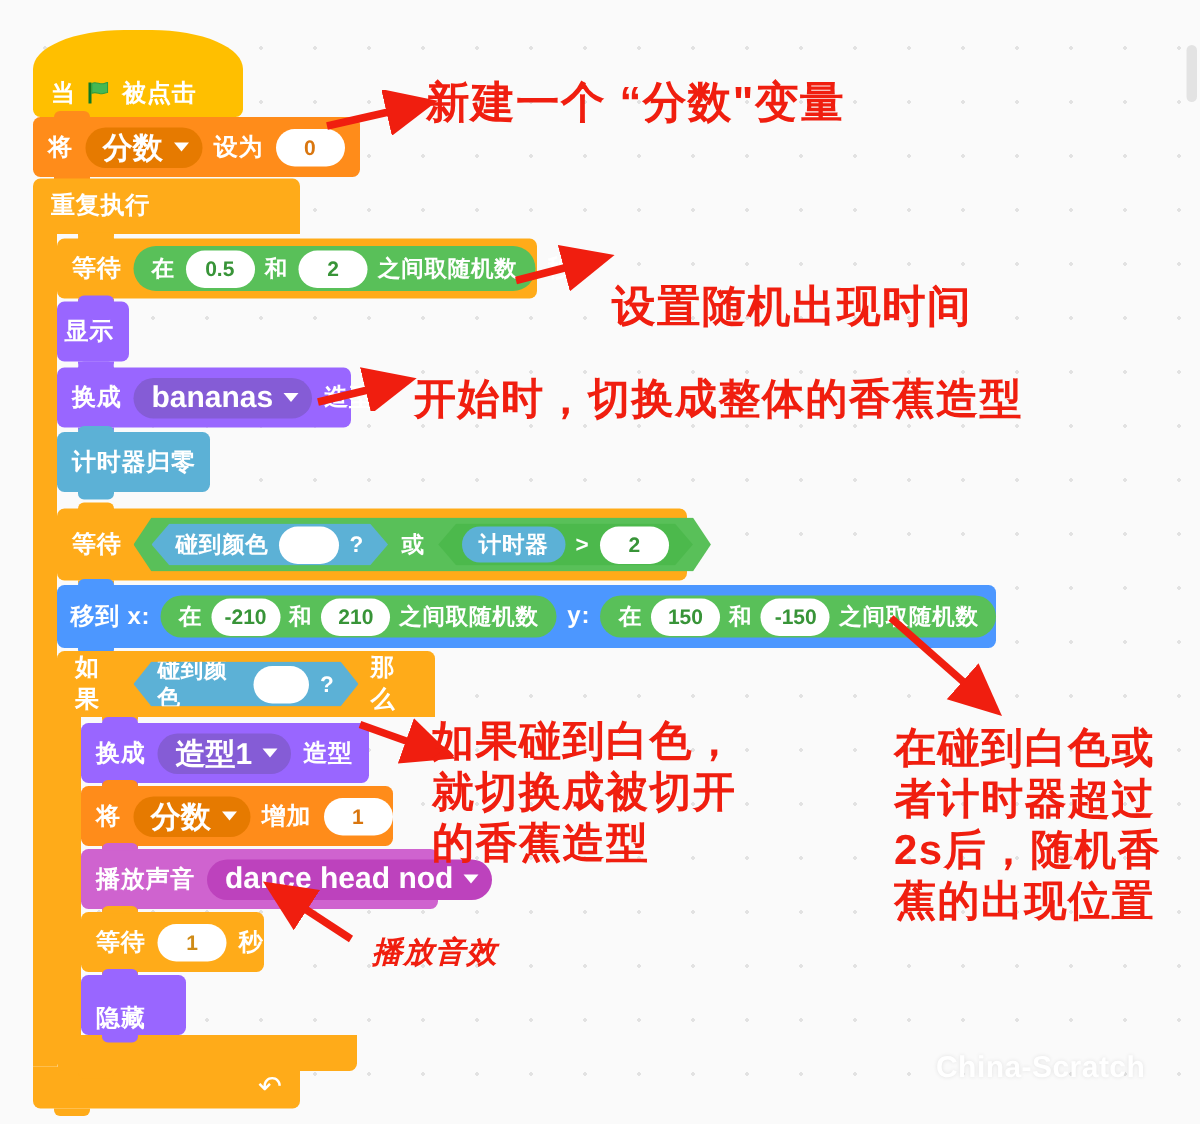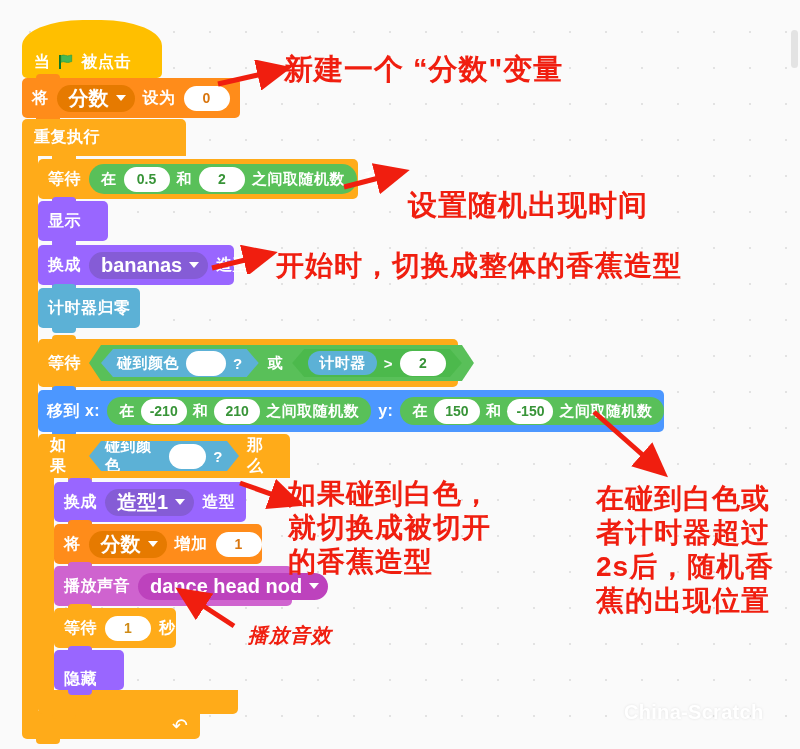--- a/index.html
+++ b/index.html
@@ -119,42 +119,42 @@
     <span class="lbl lbl-cn">将</span>
     <span class="ddl c-var-d">
       <span>分数</span>
       <i class="caret"></i>
     </span>
     <span class="lbl lbl-cn">设为</span>
     <span class="num sc-var">0</span>
   </div>
 
   <div class="cwrap" style="left:22px;top:119px;">
-    <div class="c-top c-ctrl" style="width:164px;height:37px;">
+    <div class="c-top c-ctrl" style="width:178px;height:37px;">
       <span class="lbl lbl-cn">重复执行</span>
     </div>
     <div class="c-left c-ctrl" style="height:555px;"></div>
     <div class="c-bot c-ctrl" style="width:178px;height:28px;">
       <span class="loop-arrow">↶</span>
     </div>
   </div>
 
   <div class="blk stack c-ctrl notch-top notch-bot" style="left:38px;top:159px;width:320px;">
     <span class="lbl lbl-cn">等待</span>
     <span class="rep c-ops">
       <span class="lbl">在</span>
       <span class="num sc-op">0.5</span>
       <span class="lbl">和</span>
       <span class="num sc-op">2</span>
       <span class="lbl">之间取随机数</span>
     </span>
     <span class="lbl lbl-cn">秒</span>
   </div>
 
-  <div class="blk stack c-looks notch-top notch-bot" style="left:38px;top:201px;width:70px;">
+  <div class="blk stack c-looks notch-top notch-bot" style="left:38px;top:201px;width:48px;justify-content:flex-end;">
     <span class="lbl lbl-cn">显示</span>
   </div>
 
   <div class="blk stack c-looks notch-top notch-bot" style="left:38px;top:245px;width:196px;">
     <span class="lbl lbl-cn">换成</span>
     <span class="ddl c-looks-d">
       <span>bananas</span>
       <i class="caret"></i>
     </span>
     <span class="lbl lbl-cn">造型</span>

